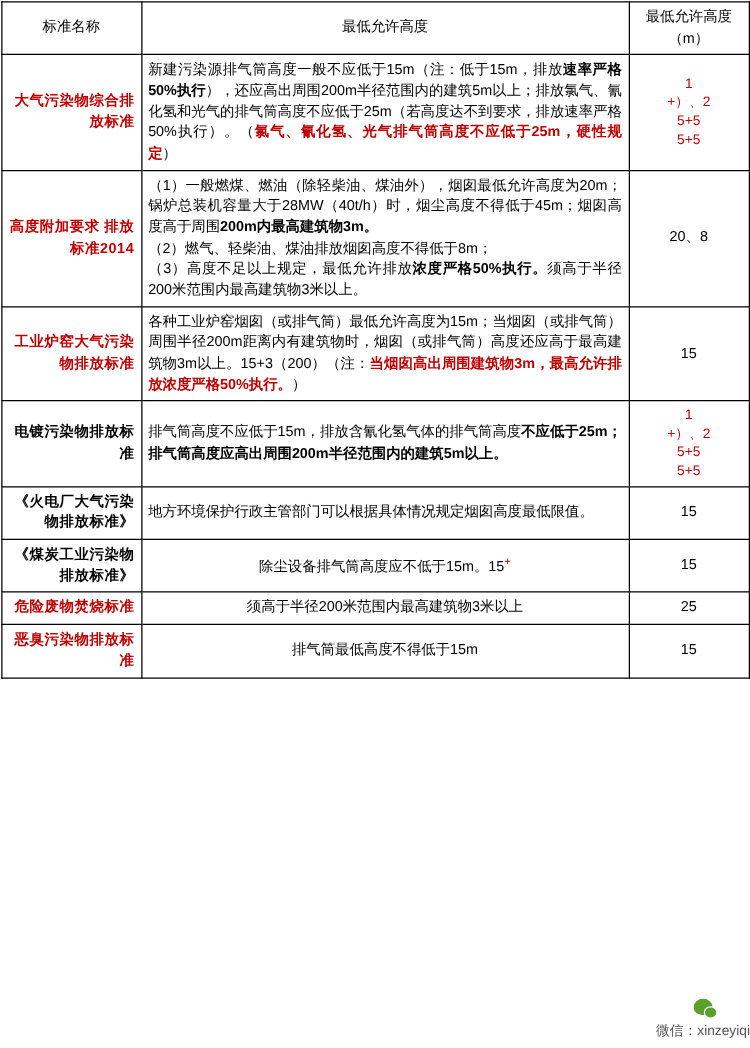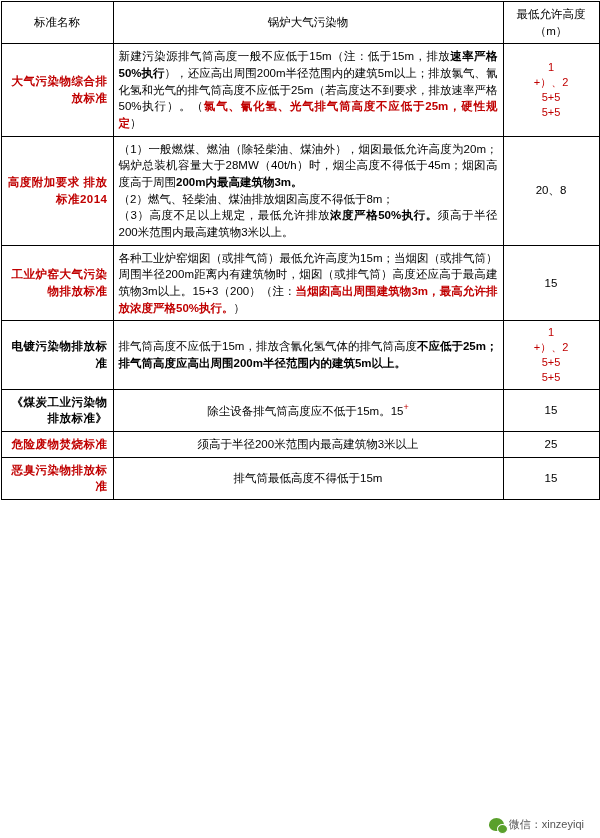--- a/index.html
+++ b/index.html
@@ -72,27 +72,28 @@
     text-align: center;
   }
   .b { font-weight: bold; }
   .rb { color: #c00000; font-weight: bold; }
   .sup { font-size: 9px; vertical-align: super; color: #c00000; }
   .minline { display: block; }
 
   
   .footer-badge {
     position: absolute;
-    right: 16px;
+    right: 0;
     bottom: 6px;
     display: flex;
     align-items: center;
     gap: 5px;
     font-size: 11px;
     color: #555;
+    flex-direction: column;
   }
   .wx-icon {
     width: 15px;
     height: 13px;
     background: #5aa02c;
     border-radius: 50% 50% 45% 45%;
     position: relative;
     display: inline-block;
   }
   .wx-icon::after {
@@ -112,21 +113,21 @@
 
 <table class="std-table">
   <colgroup>
     <col class="c-name">
       <col class="c-req">
       <col class="c-min">
   </colgroup>
   <thead>
     <tr>
       <th class="hdr">标准名称</th>
-      <th class="hdr">锅炉大气污染物</th>
+      <th class="hdr">最低允许高度</th>
       <th class="hdr">最低允许高度（m）</th>
     </tr>
   </thead>
   <tbody>
       <tr>
         <td class="name">大气污染物综合排放标准</td>
         <td class="req">新建污染源排气筒高度一般不应低于15m（注：低于15m，排放<span class="b">速率严格50%执行</span>），还应高出周围200m半径范围内的建筑5m以上；排放氯气、氰化氢和光气的排气筒高度不应低于25m（若高度达不到要求，排放速率严格50%执行）。（<span class="rb">氯气、氰化氢、光气排气筒高度不应低于25m，硬性规定</span>）</td>
         <td class="min red">
           <span class="minline">1</span>
           <span class="minline">+）、2</span>
@@ -148,20 +149,25 @@
         <td class="name plain">电镀污染物排放标准</td>
         <td class="req">排气筒高度不应低于15m，排放含氰化氢气体的排气筒高度<span class="b">不应低于25m；排气筒高度应高出周围200m半径范围内的建筑5m以上。</span></td>
         <td class="min red">
           <span class="minline">1</span>
           <span class="minline">+）、2</span>
           <span class="minline">5+5</span>
           <span class="minline">5+5</span>
         </td>
       </tr>
       <tr>
+        <td class="name plain">《火电厂大气污染物排放标准》</td>
+        <td class="req">地方环境保护行政主管部门可以根据具体情况规定烟囱高度最低限值。</td>
+        <td class="min">15</td>
+      </tr>
+      <tr>
         <td class="name plain">《煤炭工业污染物排放标准》</td>
         <td class="req center">除尘设备排气筒高度应不低于15m。15<span class="sup">+</span></td>
         <td class="min">15</td>
       </tr>
       <tr>
         <td class="name">危险废物焚烧标准</td>
         <td class="req center">须高于半径200米范围内最高建筑物3米以上</td>
         <td class="min">25</td>
       </tr>
       <tr>

